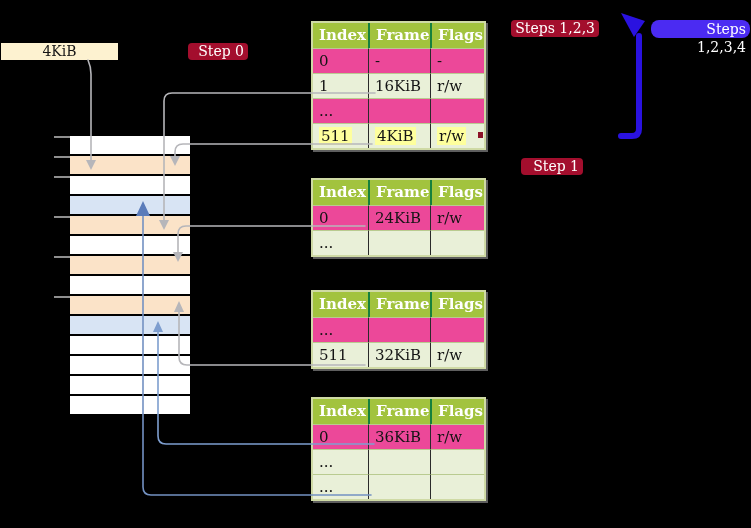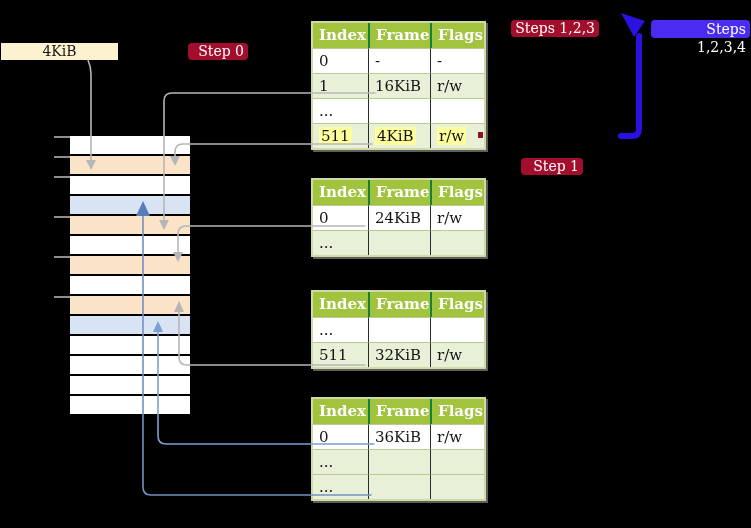--- a/index.html
+++ b/index.html
@@ -7,32 +7,32 @@
           font-family:"DejaVu Serif", serif;}
 
   
   .box4kib{position:absolute;left:1px;top:43px;width:117px;height:17px;
            background:#fdf2d0;color:#141414;font-size:14px;line-height:17px;text-align:center;}
 
   
   .badge{position:absolute;height:17px;line-height:17px;border-radius:4px;color:#ffffff;
          font-size:14px;text-align:right;box-sizing:border-box;padding:0 4px;}
   .badge.red{background:#a30e2d;}
-  .badge.blue{background:#4b2bf2;}
+  .badge.blue{background:#4b2bf2;border-radius:8px;}
   #step0{left:188px;top:43px;width:60px;}
   #steps123{left:511px;top:20px;width:88px;}
   #steps1234{left:651px;top:20px;width:99px;height:18px;line-height:18px;}
   #step4{left:521px;top:158px;width:62px;}
 
   
   .srow{position:absolute;left:70px;width:120px;height:18px;border-bottom:2px solid #000;}
   .tick{position:absolute;left:54px;width:16px;height:2px;background:#8f8f8f;}
 
   
-  .ptable{position:absolute;left:311px;width:171px;border:2px solid #cfdaa5;background:#ffffff;
+  .ptable{position:absolute;left:311px;width:171px;border:2px solid #cfdaa5;background:#ec4899;
           box-shadow:2px 2px 0 rgba(125,125,125,0.75);}
   .trow{display:flex;}
   .cell{box-sizing:border-box;height:25px;line-height:25px;padding-left:6px;font-size:15px;
         color:#141414;overflow:hidden;white-space:nowrap;}
   .c1{width:55px;} .c2{width:62px;} .c3{width:52px;flex:1;}
   .thead .cell{background:#a2c33e;color:#ffffff;font-weight:bold;border-left:2px solid #15803d;}
   .thead .cell.c1{border-left:none;}
   .tbody .cell{border-top:1px solid #b9cb90;border-left:1px solid #2a2a2a;}
   .tbody .cell.c1{border-left:none;}
   .trow.shade .cell{background:#e9f0d8;}

